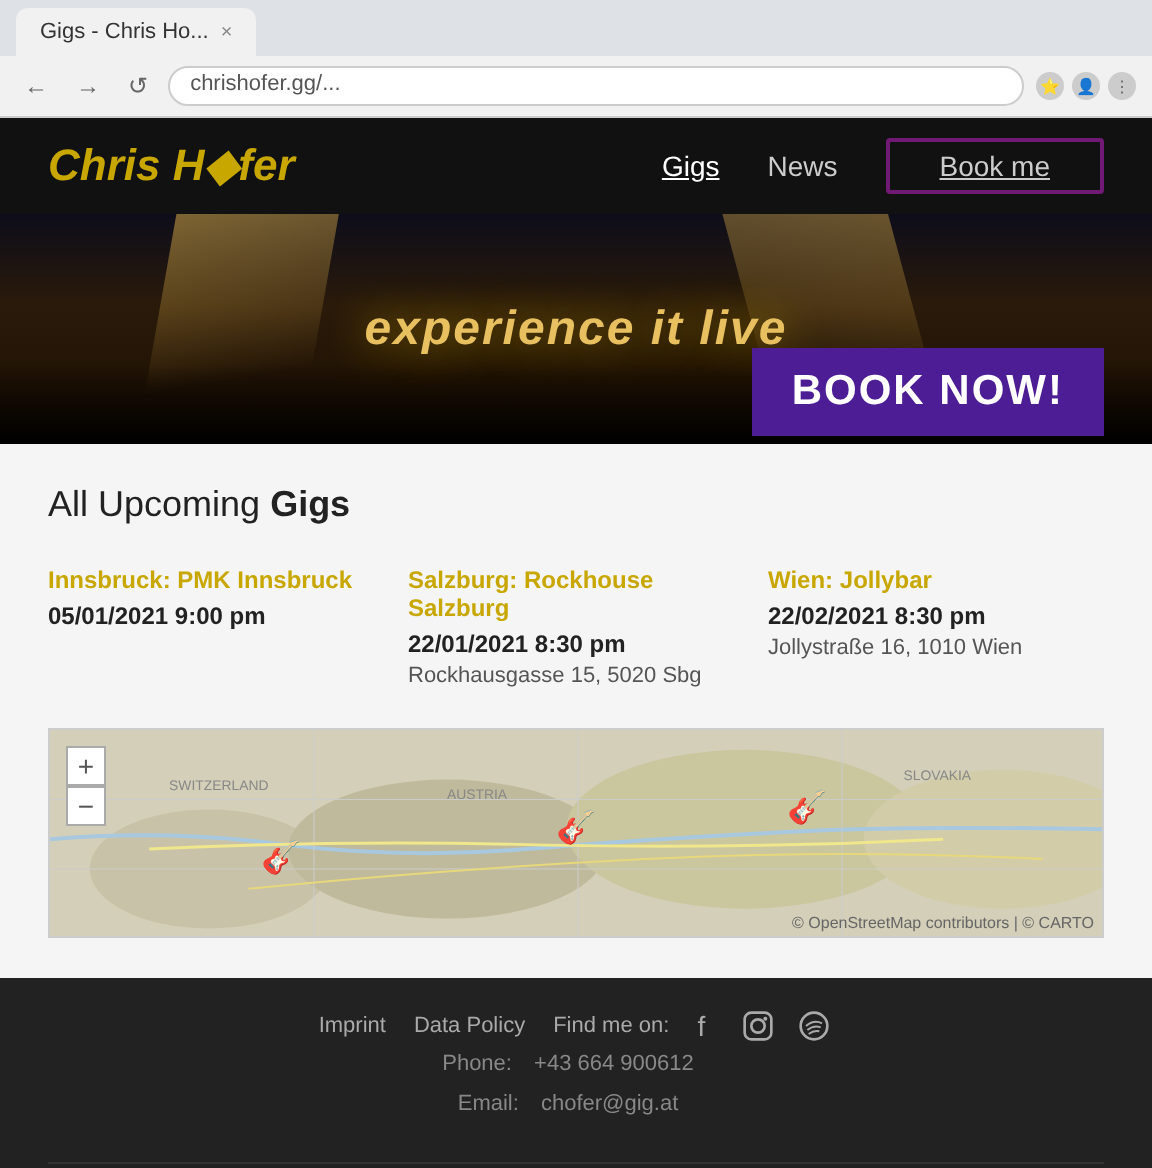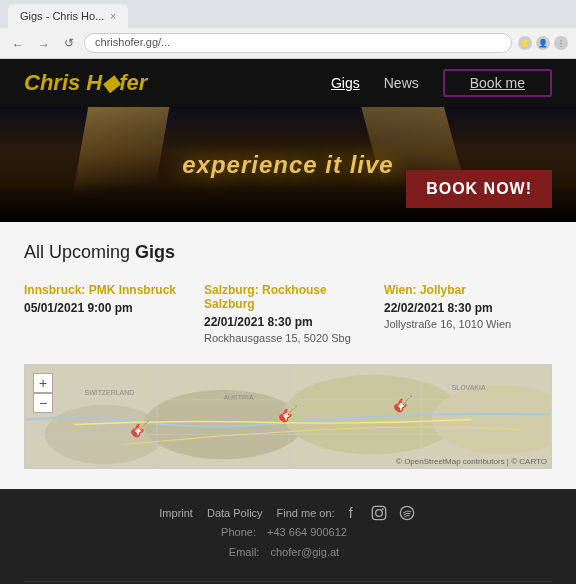--- a/index.html
+++ b/index.html
@@ -174,24 +174,24 @@
       color: #e8c060;
       font-size: 24px;
       font-weight: bold;
       font-style: italic;
       text-shadow: 0 0 20px rgba(200,160,0,0.8);
       letter-spacing: 1px;
     }
     .hero-book-btn {
       position: absolute;
       right: 24px;
-      bottom: 14px;
-      background: #7f1d1d;
+      bottom: 4px;
+      background: #4c1d95;
       color: #fff;
-      font-size: 16px;
+      font-size: 21px;
       font-weight: bold;
       padding: 10px 20px;
       border: none;
       cursor: pointer;
       letter-spacing: 1px;
       z-index: 3;
     }
 
     
     .main-content {

